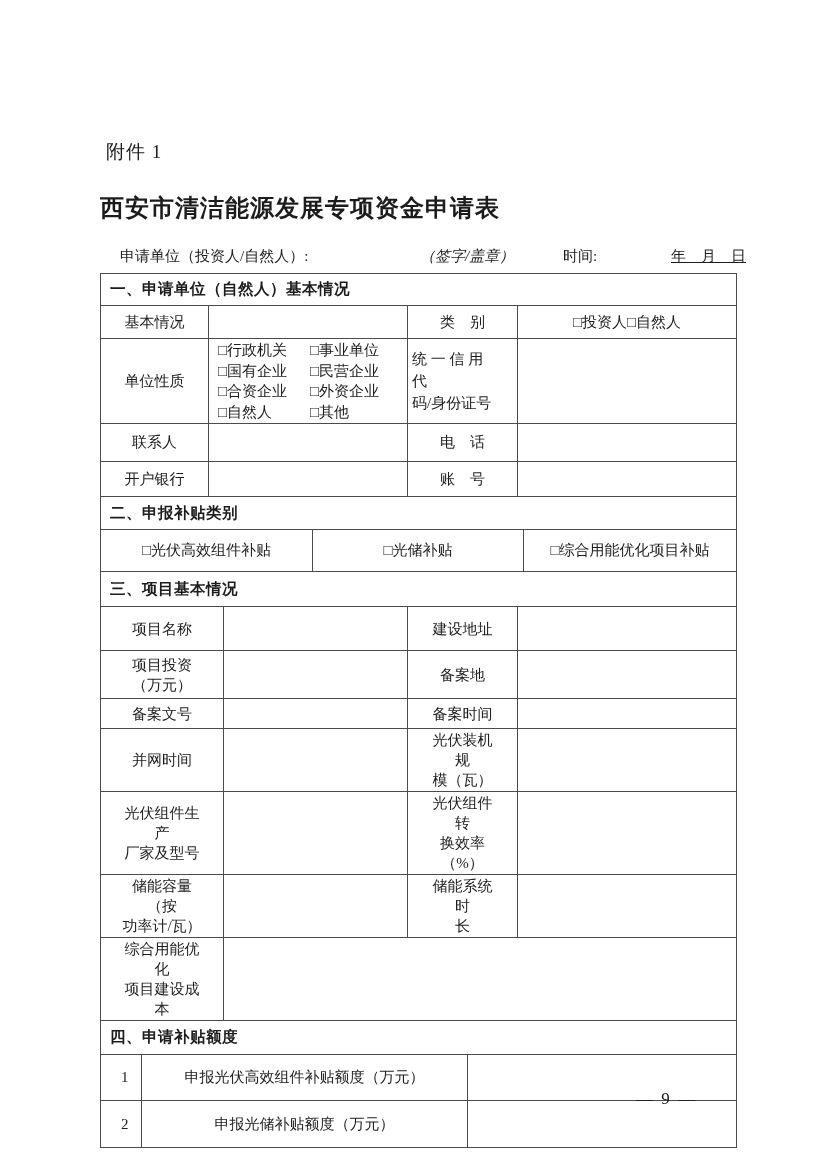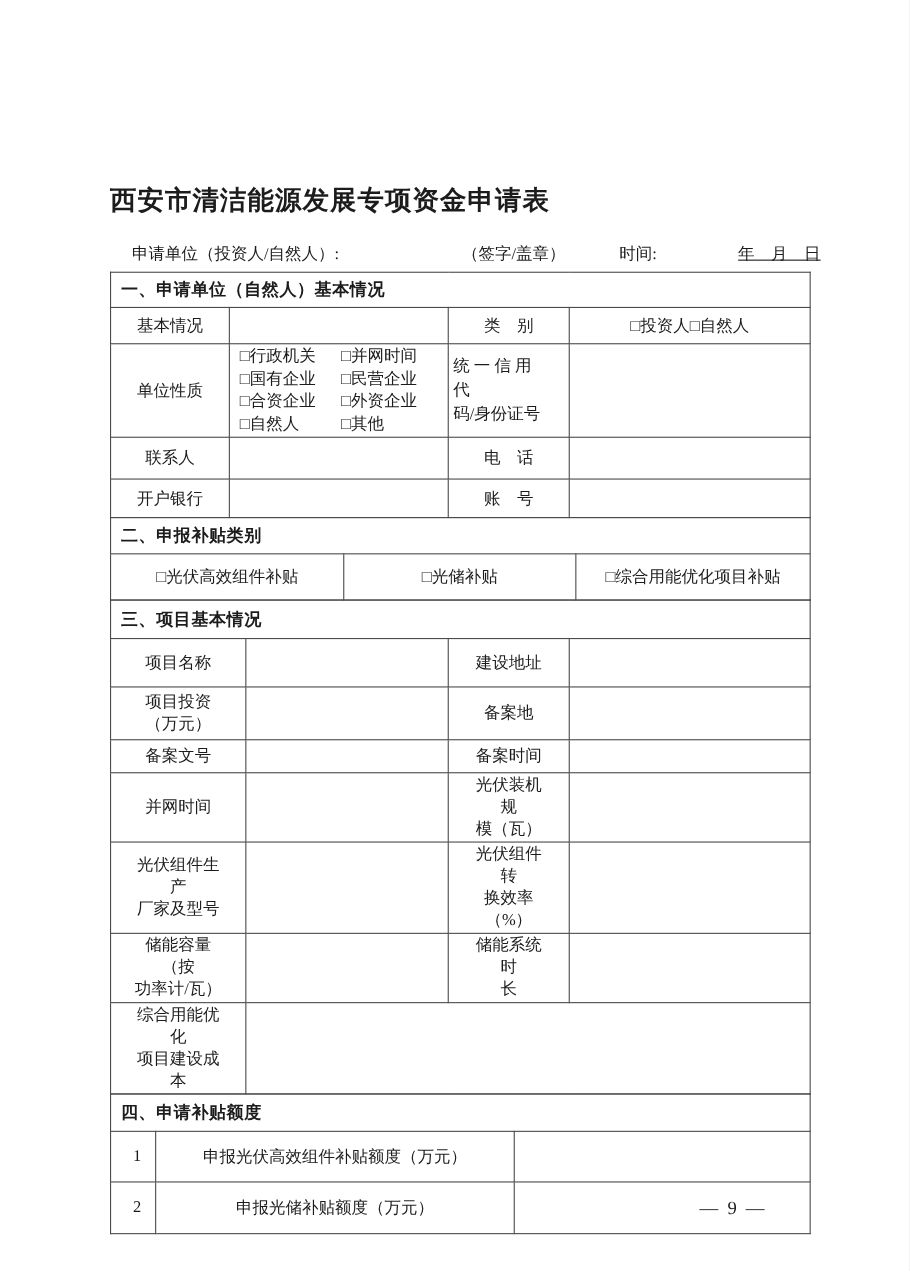--- a/index.html
+++ b/index.html
@@ -19,21 +19,21 @@
     margin-top: 27px;
     font-size: 24px;
     font-weight: bold;
     text-align: left;
     letter-spacing: 1px;
     white-space: nowrap;
   }
   .meta { margin-top: 23px; position: relative; height: 20px; font-size: 15px; }
   .meta span { position: absolute; top: 0; white-space: nowrap; }
   .m-applicant { left: 20px; }
-  .m-sign { left: 320px; }
+  .m-sign { left: 320px; font-style: italic; }
   .m-time { left: 463px; }
   .m-date { left: 571px; text-decoration: underline; }
 
   table.form-table {
     border-collapse: collapse;
     table-layout: fixed;
     width: 637px;
     margin-top: -1px;
   }
   table.t1 { margin-top: 6px; }
@@ -71,20 +71,21 @@
     letter-spacing: 2px;
     white-space: nowrap;
   }
 </style>
 </head>
 <body>
 
 <div class="page">
   <div class="content">
 
+    <div class="attachment">附件 1</div>
 
     <div class="title">西安市清洁能源发展专项资金申请表</div>
 
     <div class="meta">
       <span class="m-applicant">申请单位（投资人/自然人）:</span>
       <span class="m-sign">（签字/盖章）</span>
       <span class="m-time">时间:</span>
       <span class="m-date">年　月　日</span>
     </div>
 
@@ -103,21 +104,21 @@
         <td>基本情况</td>
         <td></td>
         <td>类　别</td>
         <td>□投资人□自然人</td>
       </tr>
       <tr class="h84">
         <td>单位性质</td>
         <td class="opts">
           <div class="optgrid">
             <span>□行政机关</span>
-            <span>□并网时间</span>
+            <span>□事业单位</span>
             <span>□国有企业</span>
             <span>□民营企业</span>
             <span>□合资企业</span>
             <span>□外资企业</span>
             <span>□自然人</span>
             <span>□其他</span>
           </div>
         </td>
         <td class="credit">统 一 信 用 代
 码/身份证号</td>

